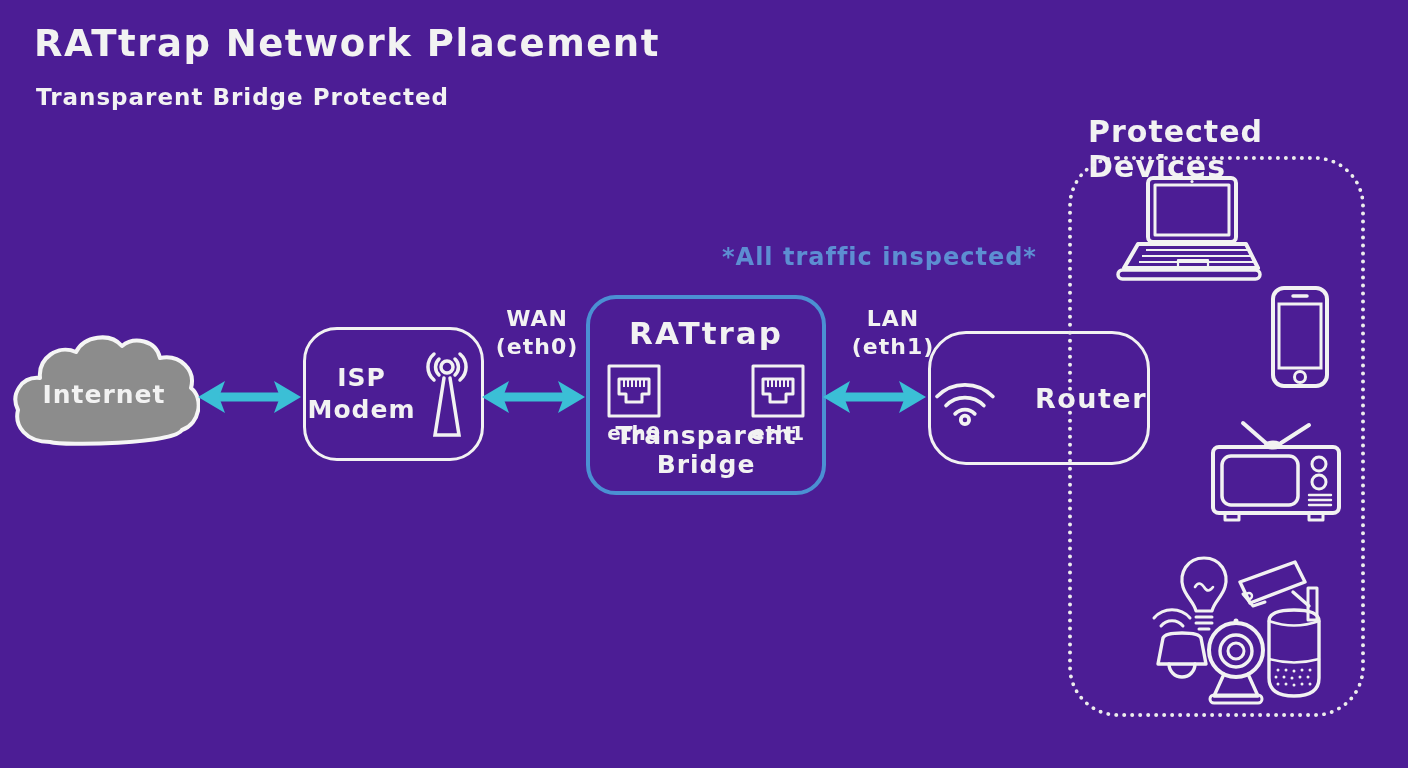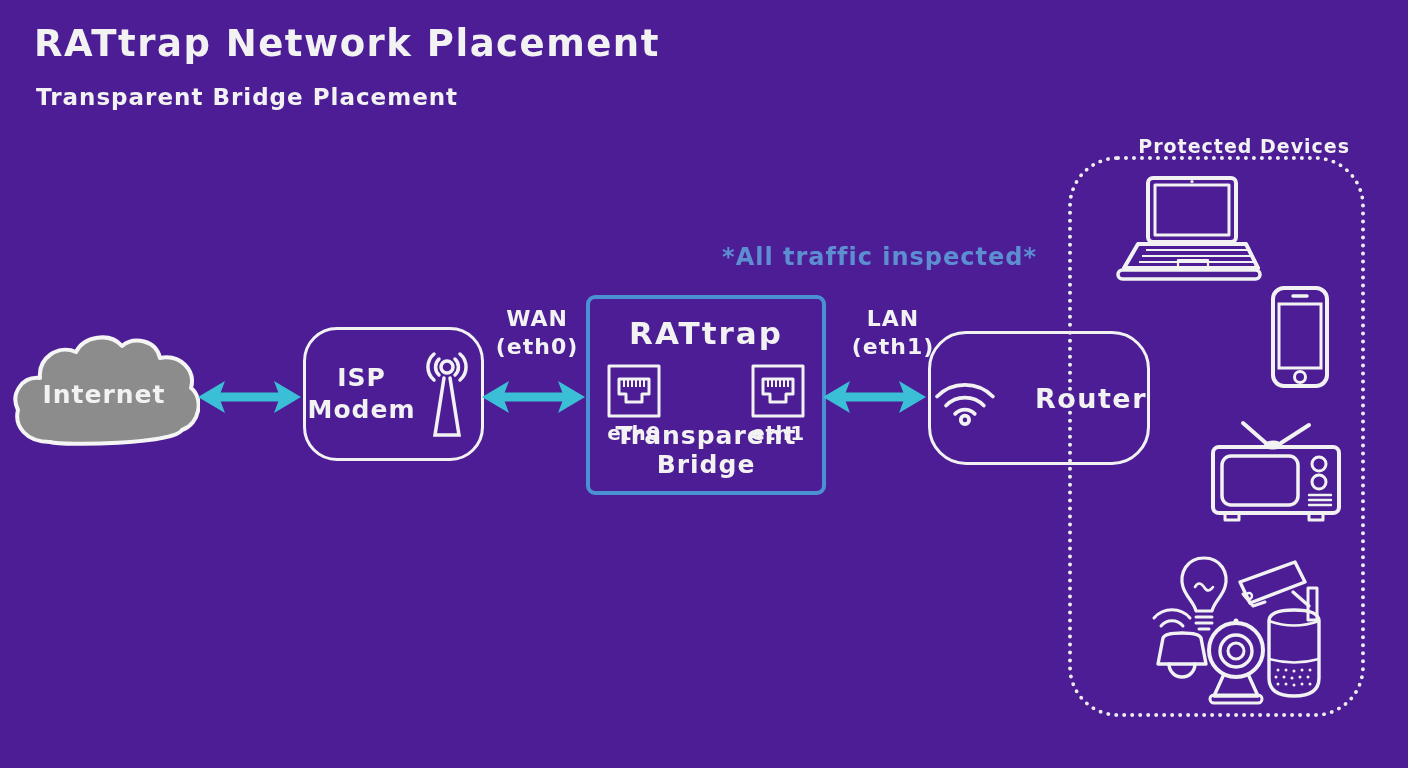--- a/index.html
+++ b/index.html
@@ -24,49 +24,49 @@
   }
   .isp-text { text-align:center; font-size:25px; font-weight:bold; line-height:1.3; letter-spacing:1px; }
 
   .link-label {
     position:absolute; width:110px; text-align:center;
     font-size:22px; font-weight:bold; line-height:1.25; letter-spacing:1px;
   }
 
   .rattrap-box {
     position:absolute; left:586px; top:295px; width:240px; height:200px;
-    border:4px solid #4b90d3; border-radius:9px;
+    border:4px solid #4b90d3; border-radius:30px;
   }
   .rattrap-title { position:absolute; left:0; right:0; top:16px; text-align:center;
     font-size:31px; font-weight:bold; letter-spacing:2px; }
   .port-col { position:absolute; top:64px; width:60px; text-align:center; }
   .port-col .port-label { font-size:20px; font-weight:bold; margin-top:2px; letter-spacing:0.5px; }
   .rattrap-caption { position:absolute; left:0; right:0; bottom:12px; text-align:center;
     font-size:25px; font-weight:bold; letter-spacing:1px; }
 
   .router-label { font-size:27px; font-weight:bold; letter-spacing:1.5px; }
 
   .annotation { position:absolute; color:#5d8ed2; font-size:24px; font-weight:bold;
-    text-align:right; line-height:1.3; letter-spacing:1px; }
-
-  .protected-title { position:absolute; left:1088px; top:114px; width:262px; text-align:right;
-    font-size:19px; font-weight:bold; letter-spacing:1px;margin-top:21px; }
+    text-align:left; line-height:1.3; letter-spacing:1px; }
+
+  .protected-title { position:absolute; left:1088px; top:114px; width:262px; text-align:left;
+    font-size:30px; font-weight:bold; letter-spacing:1px; }
   .protected-box {
     position:absolute; left:1068px; top:156px; width:297px; height:561px;
     border:4.5px dotted #ececec; border-radius:50px;
   }
   svg { display:block; }
 </style>
 </head>
 <body>
 
 <div class="stage">
 
   <div class="abs title">RATtrap Network Placement</div>
-  <div class="abs subtitle">Transparent Bridge Placement</div>
+  <div class="abs subtitle">Transparent Bridge Protected</div>
 
   <div class="abs" style="left:8px; top:330px; width:192px; height:124px;">
     <svg width="192" height="124" viewBox="0 0 192 124">
       <path d="M42 112 C18 112 6 96 10 80 C2 64 14 46 32 48 C30 28 50 14 68 22 C76 6 102 2 114 16 C126 6 148 10 152 28 C172 24 188 40 183 58 C196 68 192 94 174 100 C166 114 56 116 42 112 Z" fill="#8c8c8c" stroke="#f5f5f5" stroke-width="4" stroke-linejoin="round"></path>
     </svg>
     <div class="cloud-label">Internet</div>
   </div>
 
   <svg class="abs" style="left:197px; top:377px;" width="105" height="40" viewBox="0 0 105 40">
     <line x1="22" y1="20" x2="83" y2="20" stroke="#3bbfd6" stroke-width="9"></line>

